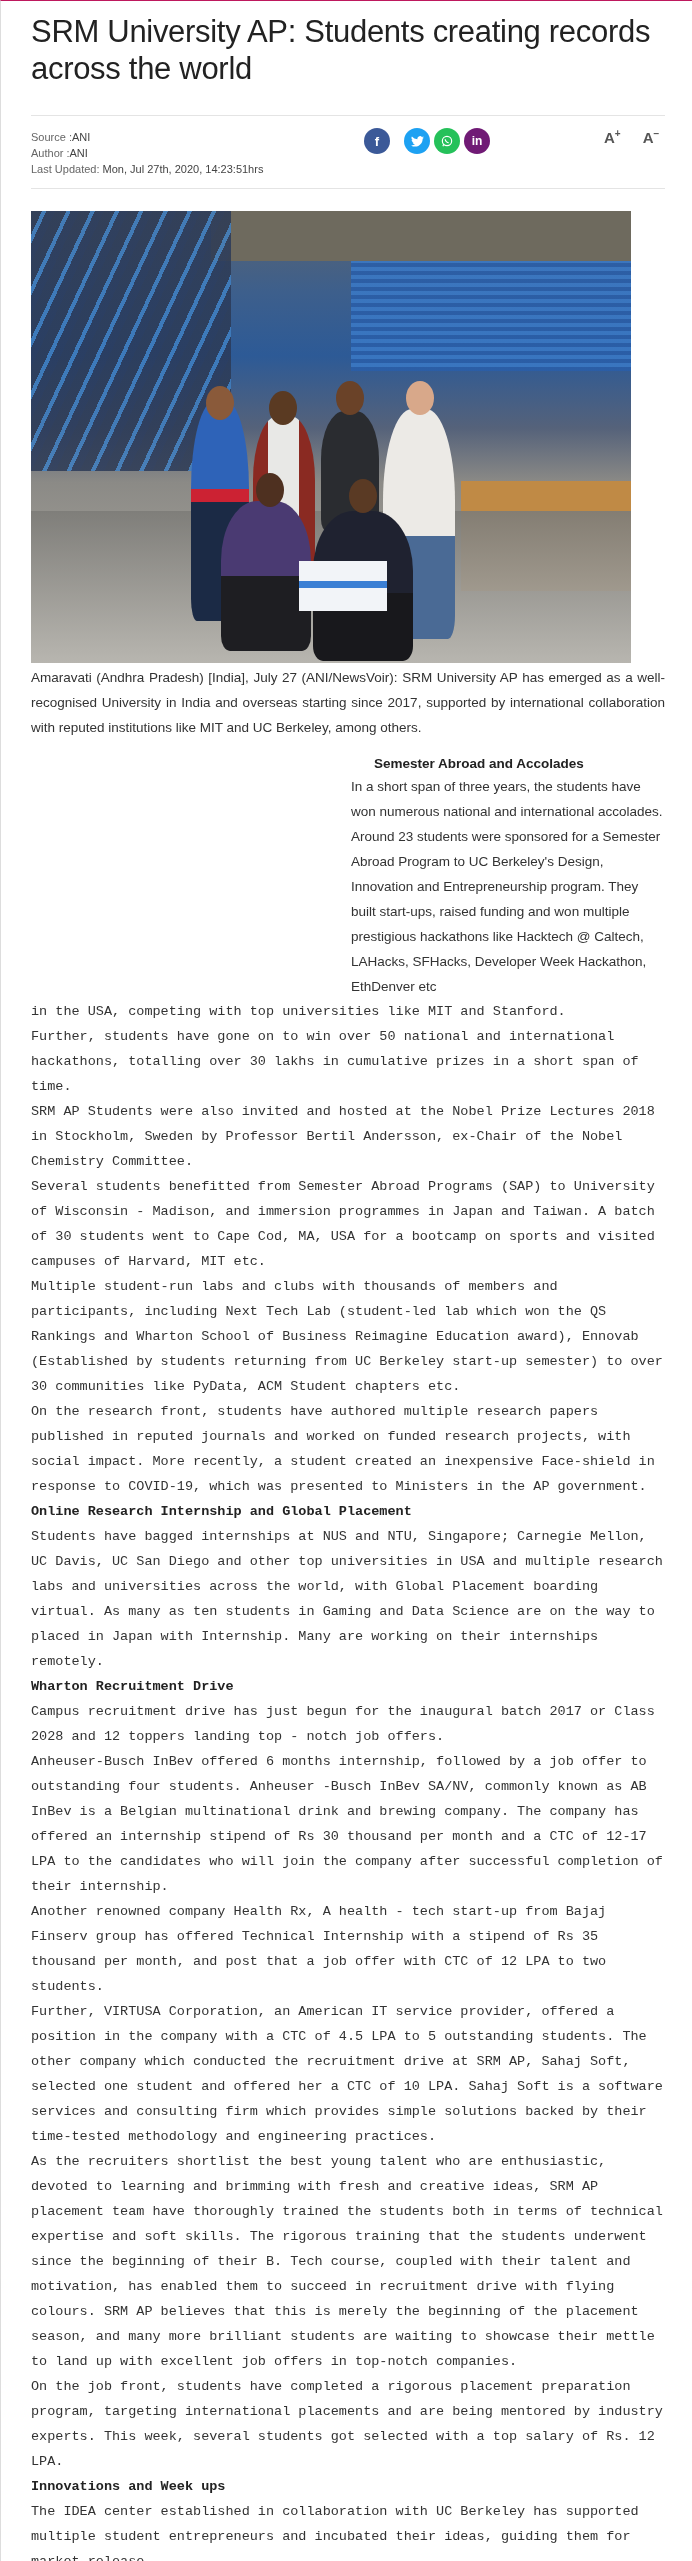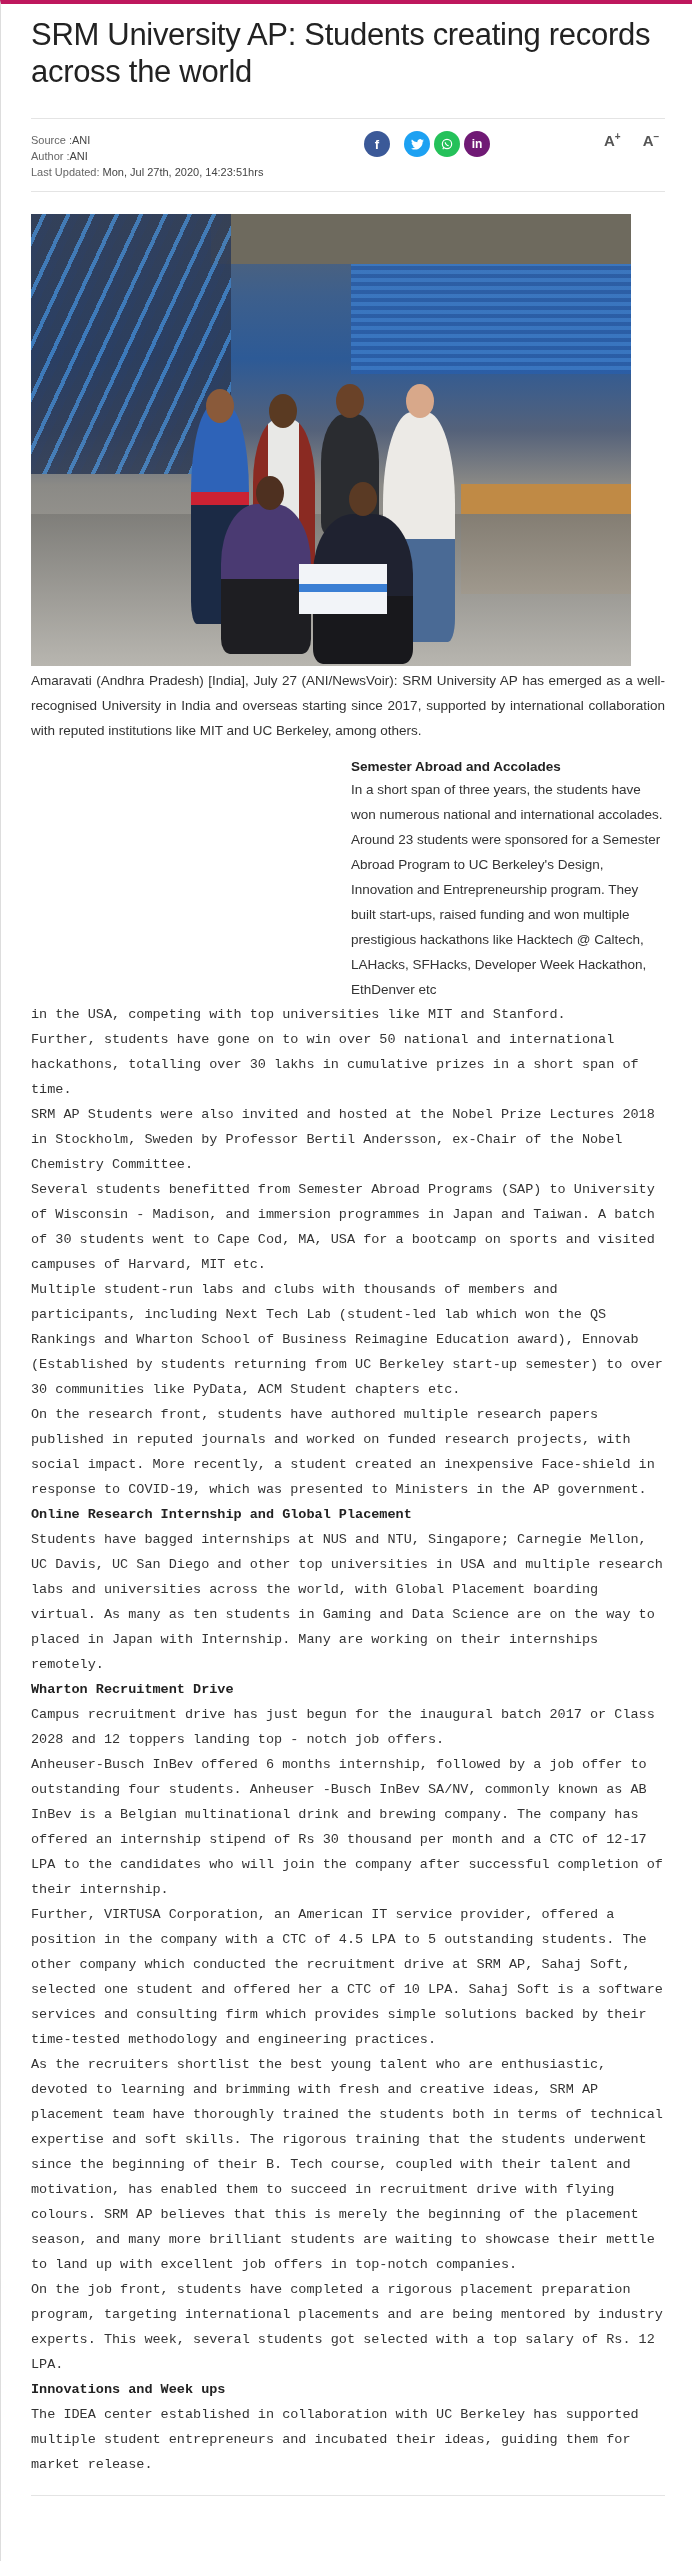--- a/index.html
+++ b/index.html
@@ -4,21 +4,21 @@
 <style>
   * { box-sizing: border-box; margin: 0; padding: 0; }
   html, body { width: 692px; background: #fff; }
   body {
     font-family: "Liberation Sans", sans-serif;
     color: #333;
   }
   .page {
     width: 692px;
     height: 2561px;
-    border-top: 4px solid #be185d;
+    border-top: 1px solid #be185d;
     border-left: 1px solid #ddd;
     position: relative;
     padding: 0 22px 0 30px;
   }
   .headline {
     font-family: "Liberation Sans", sans-serif;
     font-size: 31px;
     line-height: 37px;
     color: #222;
     font-weight: normal;
@@ -117,20 +117,21 @@
   .float-block {
     margin-left: 320px;
     margin-top: 14px;
     width: 314px;
   }
   .float-block h3 {
     font-size: 13.5px;
     font-weight: bold;
     line-height: 20px;
     color: #222;
+    margin-left: 23px;
   }
   .float-block p {
     font-size: 13.5px;
     line-height: 25px;
     color: #333;
   }
   .body-text {
     width: 634px;
     font-size: 13.5px;
     line-height: 25px;
@@ -234,20 +235,21 @@
 
     <p>Multiple student-run labs and clubs with thousands of members and participants, including Next Tech Lab (student-led lab which won the QS Rankings and Wharton School of Business Reimagine Education award), Ennovab (Established by students returning from UC Berkeley start-up semester) to over 30 communities like PyData, ACM Student chapters etc.</p>
     <p>On the research front, students have authored multiple research papers published in reputed journals and worked on funded research projects, with social impact. More recently, a student created an inexpensive Face-shield in response to COVID-19, which was presented to Ministers in the AP government.</p>
 
     <h3>Online Research Internship and Global Placement</h3>
     <p>Students have bagged internships at NUS and NTU, Singapore; Carnegie Mellon, UC Davis, UC San Diego and other top universities in USA and multiple research labs and universities across the world, with Global Placement boarding virtual. As many as ten students in Gaming and Data Science are on the way to placed in Japan with Internship. Many are working on their internships remotely.</p>
 
     <h3>Wharton Recruitment Drive</h3>
     <p>Campus recruitment drive has just begun for the inaugural batch 2017 or Class 2028 and 12 toppers landing top - notch job offers.</p>
     <p>Anheuser-Busch InBev offered 6 months internship, followed by a job offer to outstanding four students. Anheuser -Busch InBev SA/NV, commonly known as AB InBev is a Belgian multinational drink and brewing company. The company has offered an internship stipend of Rs 30 thousand per month and a CTC of 12-17 LPA to the candidates who will join the company after successful completion of their internship.</p>
+    <p>Another renowned company Health Rx, A health - tech start-up from Bajaj Finserv group has offered Technical Internship with a stipend of Rs 35 thousand per month, and post that a job offer with CTC of 12 LPA to two students.</p>
     <p>Further, VIRTUSA Corporation, an American IT service provider, offered a position in the company with a CTC of 4.5 LPA to 5 outstanding students. The other company which conducted the recruitment drive at SRM AP, Sahaj Soft, selected one student and offered her a CTC of 10 LPA. Sahaj Soft is a software services and consulting firm which provides simple solutions backed by their time-tested methodology and engineering practices.</p>
     <p>As the recruiters shortlist the best young talent who are enthusiastic, devoted to learning and brimming with fresh and creative ideas, SRM AP placement team have thoroughly trained the students both in terms of technical expertise and soft skills. The rigorous training that the students underwent since the beginning of their B. Tech course, coupled with their talent and motivation, has enabled them to succeed in recruitment drive with flying colours. SRM AP believes that this is merely the beginning of the placement season, and many more brilliant students are waiting to showcase their mettle to land up with excellent job offers in top-notch companies.</p>
     <p>On the job front, students have completed a rigorous placement preparation program, targeting international placements and are being mentored by industry experts. This week, several students got selected with a top salary of Rs. 12 LPA.</p>
 
     <h3>Innovations and Week ups</h3>
     <p>The IDEA center established in collaboration with UC Berkeley has supported multiple student entrepreneurs and incubated their ideas, guiding them for market release.</p>
   </div>
 
   <div class="rule bottom"></div>
 </div>

